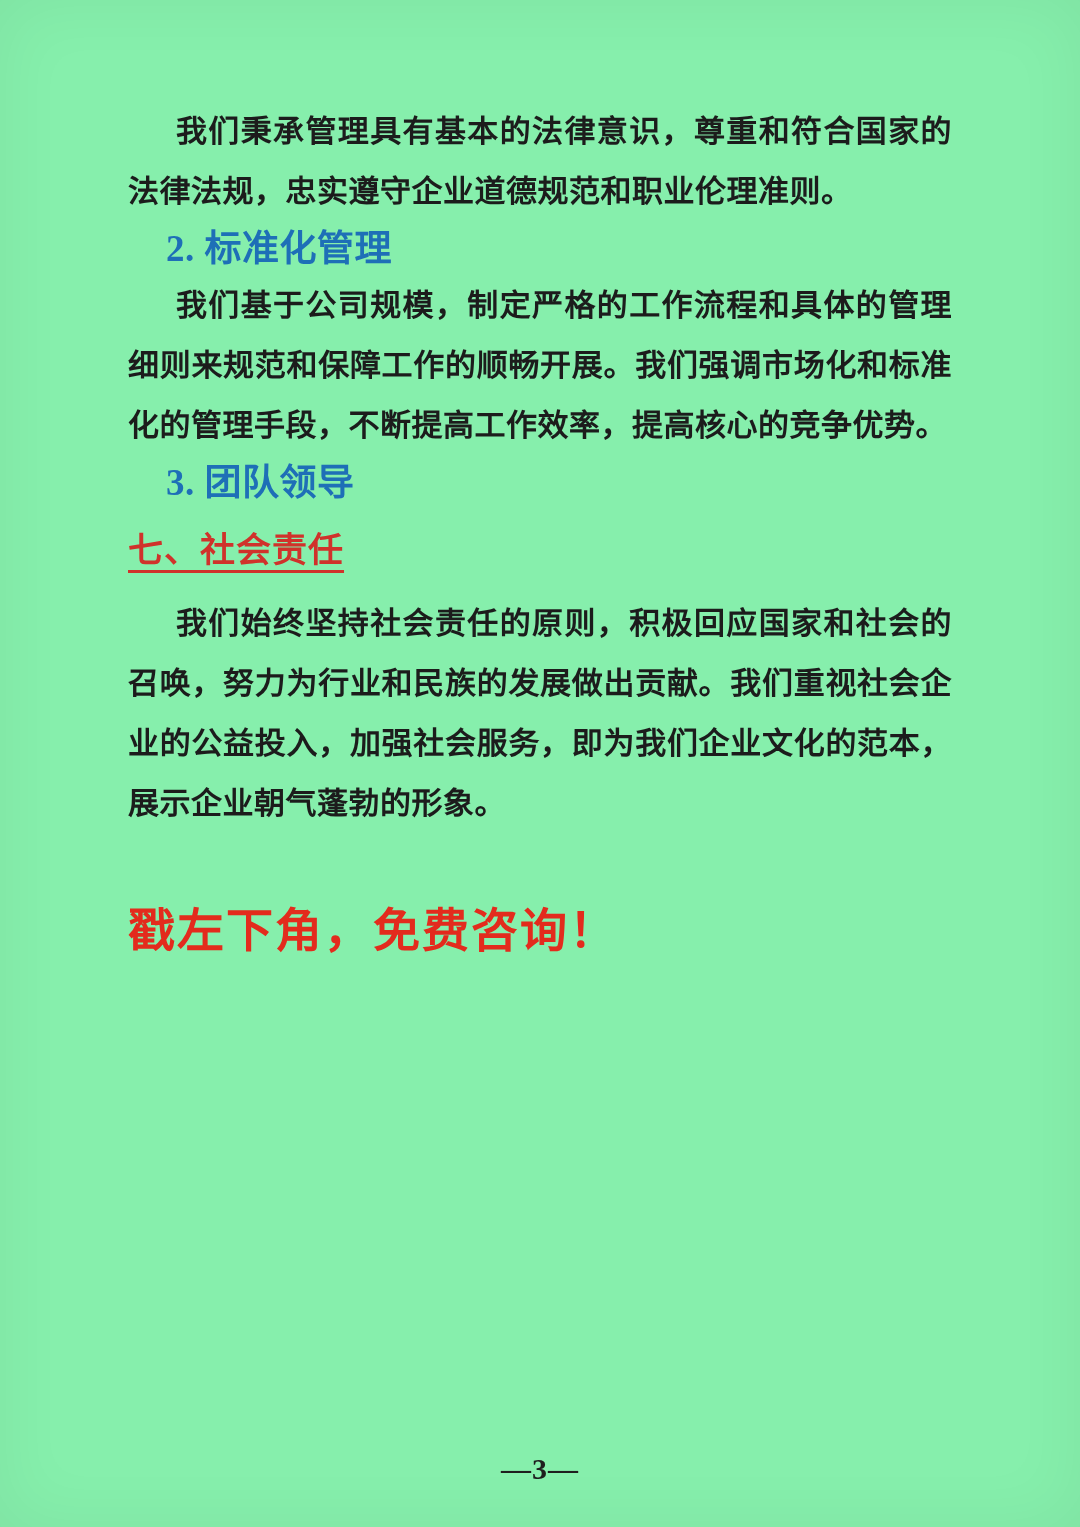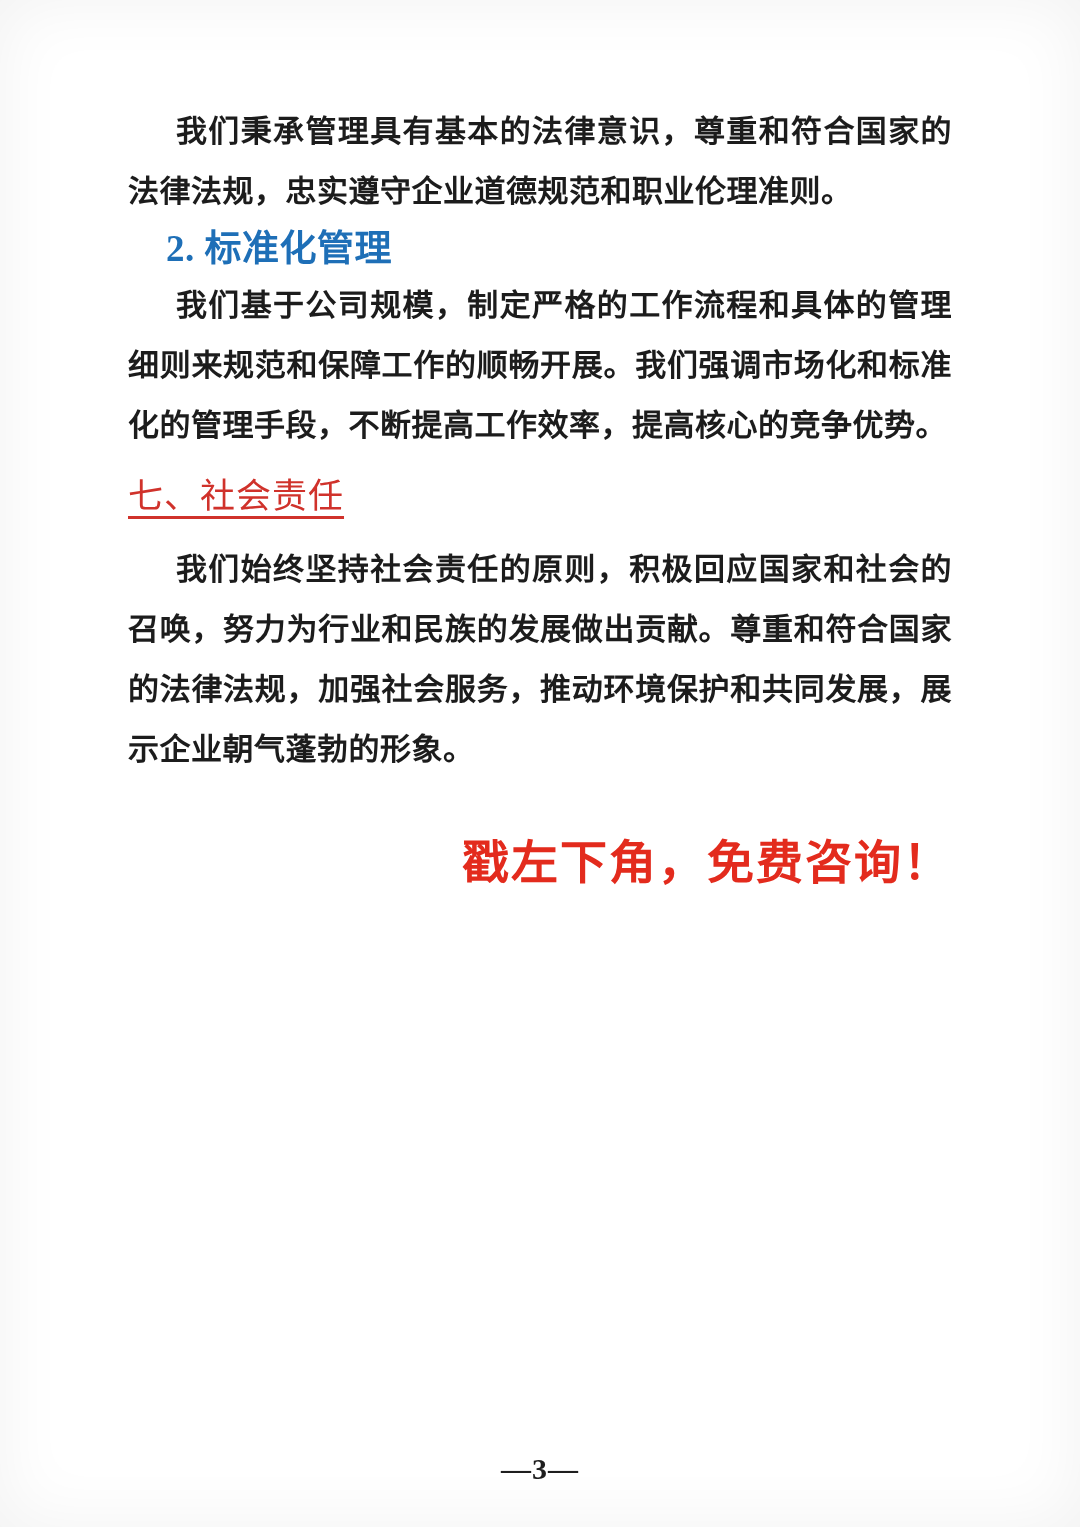--- a/index.html
+++ b/index.html
@@ -5,21 +5,21 @@
   html, body {
     margin: 0;
     padding: 0;
     background: #e9e9e9;
   }
   .page {
     position: relative;
     width: 1080px;
     height: 1527px;
     margin: 0 auto;
-    background: #ffffff;
+    background: #86efac;
     box-shadow: inset 0 0 70px rgba(0,0,0,0.055);
     overflow: hidden;
     font-family: "Liberation Serif", "DejaVu Serif", serif;
     color: var(--body-text, #1c1c1c);
   }
   .content {
     position: absolute;
     top: 102px;
     left: 128px;
     right: 128px;
@@ -40,31 +40,31 @@
     font-size: 37px;
     line-height: 54px;
     font-weight: bold;
     color: var(--subheading-blue, #1e6fb7);
     letter-spacing: 0.5px;
   }
   .section-heading {
     margin: 16px 0 18px 0;
     font-size: 35px;
     line-height: 50px;
-    font-weight: normal;
+    font-weight: bold;
     color: var(--section-red, #d0322b);
     text-decoration: underline;
     text-decoration-color: var(--section-red, #d0322b);
     text-decoration-thickness: 3px;
     text-underline-offset: 8px;
     letter-spacing: 1px;
   }
   .cta {
-    margin-top: 56px;
-    text-align: right;
+    margin-top: 70px;
+    text-align: left;
     font-family: "Liberation Sans", "DejaVu Sans", sans-serif;
     font-size: 47px;
     line-height: 54px;
     font-weight: 800;
     letter-spacing: 2px;
     color: var(--cta-red, #e32b1d);
     text-indent: 0;
   }
   .page-number {
     position: absolute;
@@ -83,25 +83,26 @@
 
 <div class="page">
   <div class="content">
 
     <p class="body-para">我们秉承管理具有基本的法律意识，尊重和符合国家的法律法规，忠实遵守企业道德规范和职业伦理准则。</p>
 
     <h3 class="subheading">2. 标准化管理</h3>
 
     <p class="body-para">我们基于公司规模，制定严格的工作流程和具体的管理细则来规范和保障工作的顺畅开展。我们强调市场化和标准化的管理手段，不断提高工作效率，提高核心的竞争优势。</p>
 
+    <h3 class="subheading">3. 团队领导</h3>
 
 
     <h2 class="section-heading">七、社会责任</h2>
 
-    <p class="body-para">我们始终坚持社会责任的原则，积极回应国家和社会的召唤，努力为行业和民族的发展做出贡献。尊重和符合国家的法律法规，加强社会服务，推动环境保护和共同发展，展示企业朝气蓬勃的形象。</p>
+    <p class="body-para">我们始终坚持社会责任的原则，积极回应国家和社会的召唤，努力为行业和民族的发展做出贡献。我们重视社会企业的公益投入，加强社会服务，即为我们企业文化的范本，展示企业朝气蓬勃的形象。</p>
 
 
     <div class="cta">戳左下角，免费咨询！</div>
 
   </div>
 
   <div class="page-number">—3—</div>
 </div>
 
 </body></html>

